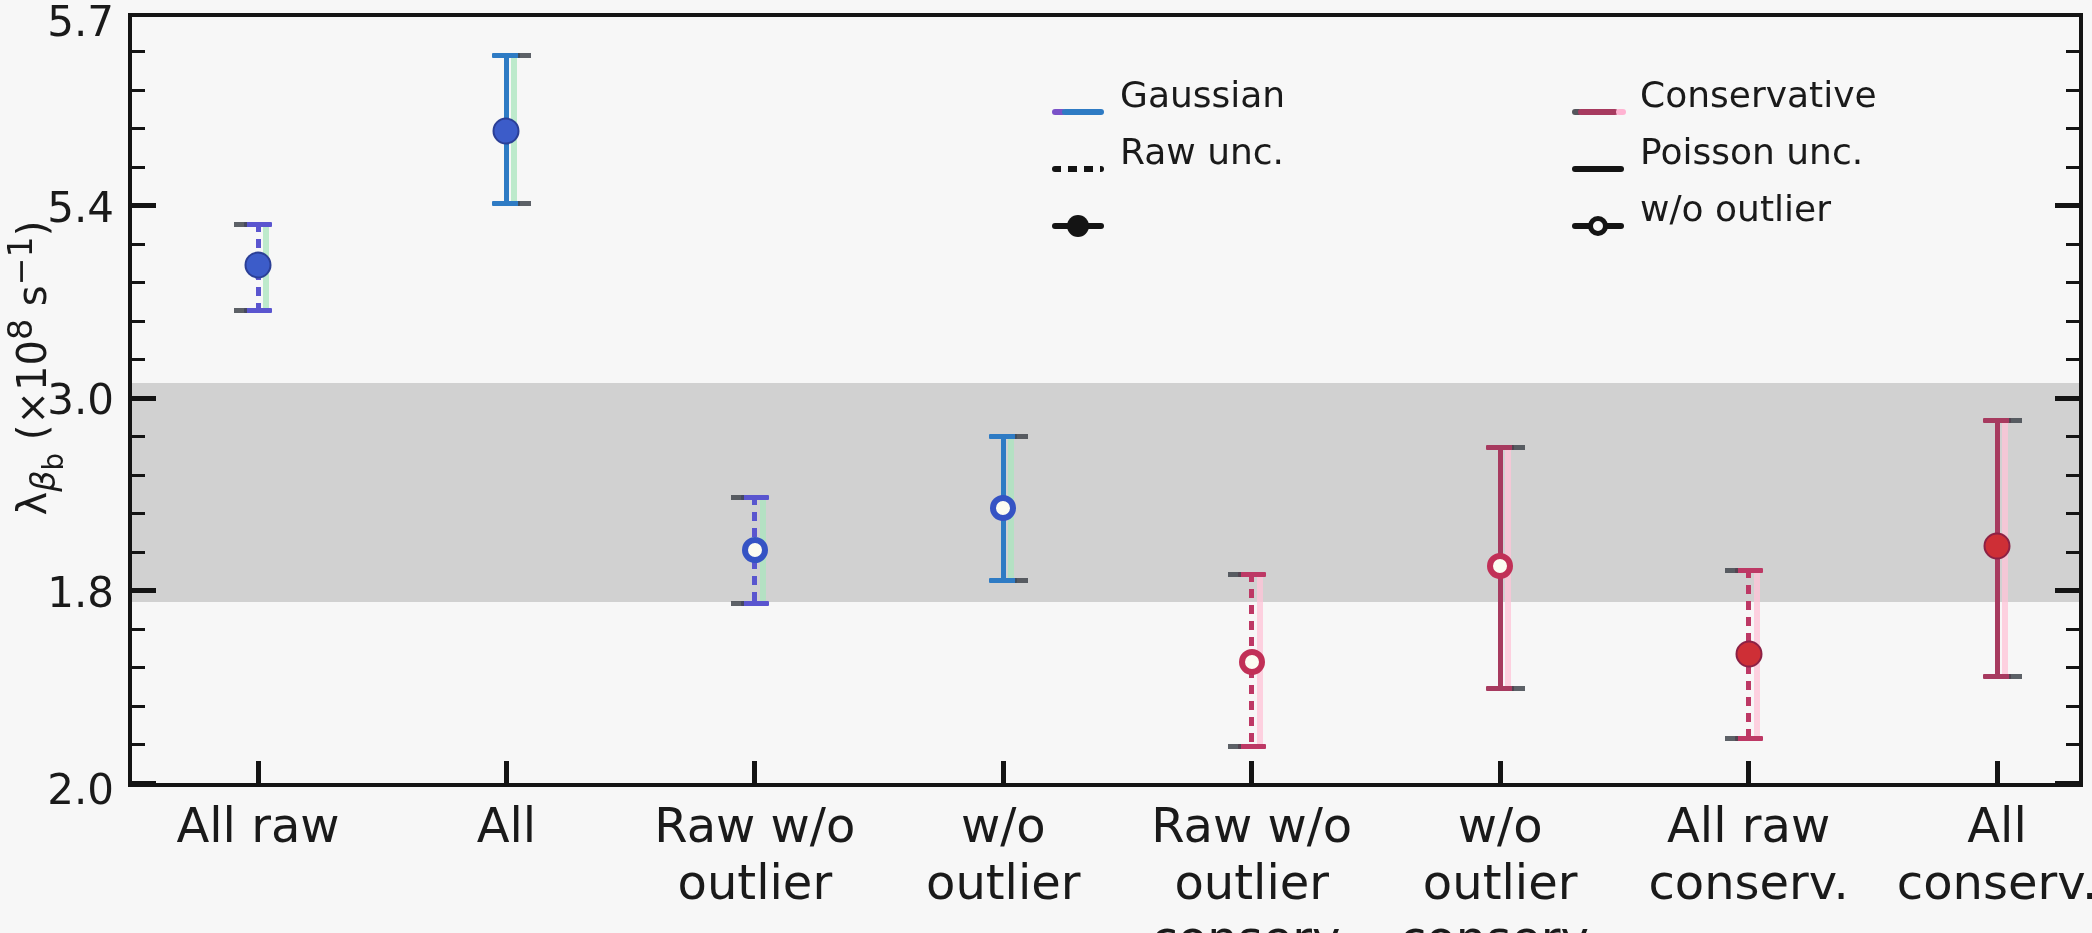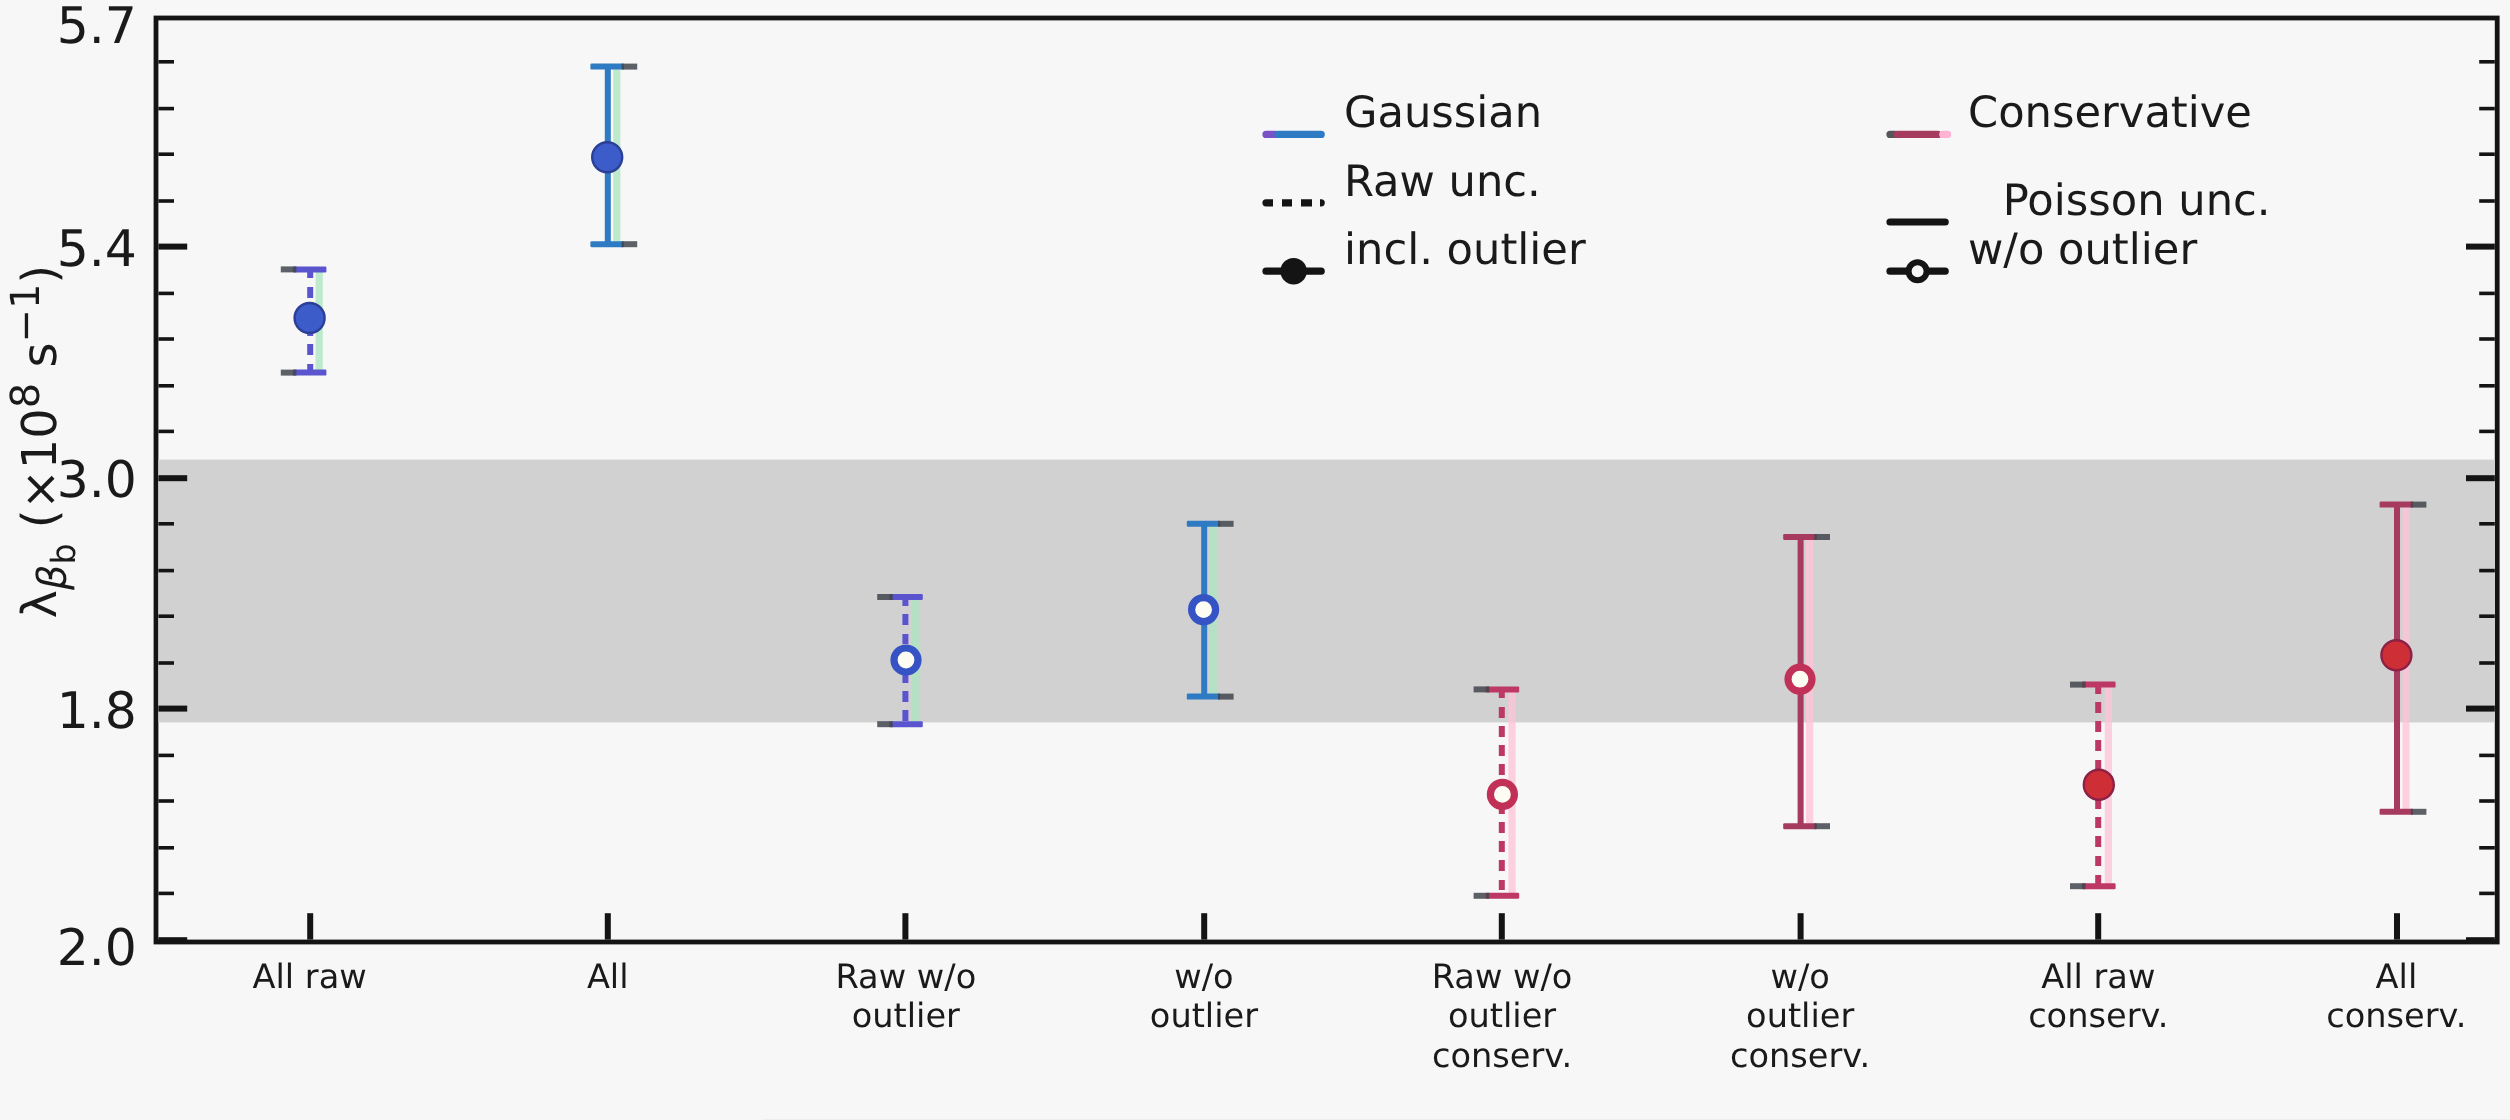--- a/index.html
+++ b/index.html
@@ -21,21 +21,21 @@
   .tick{position:absolute;background:#141414;}
   .ytick-label{
     position:absolute;
     font-size:42px;
     text-align:right;
     transform:translateY(-50%);
     line-height:1;
   }
   .xtick-label{
     position:absolute;
-    font-size:28px;
+    font-size:48px;
     text-align:center;
     transform:translateX(-50%);
     line-height:1.18;
     white-space:pre-line;
   }
   .ylabel{
     position:absolute;
     font-size:40px;
     transform:translate(-50%,-50%) rotate(-90deg);
     white-space:nowrap;
@@ -148,31 +148,30 @@
         <div class="legend-swatch" style="top: 0px;">
           <div class="lg-line" style="left: 0px; width: 52px; background: repeating-linear-gradient(to right, rgb(20, 20, 20) 0px, rgb(20, 20, 20) 9px, rgba(0, 0, 0, 0) 9px, rgba(0, 0, 0, 0) 16px); top: 17px;"></div>
         </div>
         <div class="legend-label">Raw unc.</div>
       </div>
       <div class="legend-item" style="left: 1052px; top: 189px; height: 40px;">
         <div class="legend-swatch" style="top: 0px;">
           <div class="lg-line" style="left: 0px; width: 52px; background: rgb(20, 20, 20); top: 17px;"></div>
           <div class="lg-circle" style="width: 22px; height: 22px; background: rgb(20, 20, 20); top: 20px;"></div>
         </div>
-        <div class="legend-label">incl. outlier</div>
       </div>
       <div class="legend-item" style="left: 1572px; top: 75px; height: 40px;">
         <div class="legend-swatch" style="top: 0px;">
           <div class="lg-line" style="left: 0px; width: 10px; background: rgb(85, 86, 92); top: 17px;"></div>
           <div class="lg-line" style="left: 6px; width: 40px; background: rgb(167, 58, 95); top: 17px;"></div>
           <div class="lg-line" style="left: 44px; width: 10px; background: rgb(255, 179, 210); top: 17px;"></div>
         </div>
         <div class="legend-label">Conservative</div>
       </div>
-      <div class="legend-item" style="left: 1572px; top: 148px; height: 40px; gap: 29px;">
+      <div class="legend-item" style="left: 1572px; top: 132px; height: 40px;">
         <div class="legend-swatch" style="top: 0px;">
           <div class="lg-line" style="left: 0px; width: 52px; background: rgb(20, 20, 20); top: 17px;"></div>
         </div>
         <div class="legend-label">Poisson unc.</div>
       </div>
       <div class="legend-item" style="left: 1572px; top: 189px; height: 40px;">
         <div class="legend-swatch" style="top: 0px;">
           <div class="lg-line" style="left: 0px; width: 52px; background: rgb(20, 20, 20); top: 17px;"></div>
           <div class="lg-circle" style="width: 20px; height: 20px; background: rgb(247, 247, 247); border: 5px solid rgb(20, 20, 20); top: 20px;"></div>
         </div>

